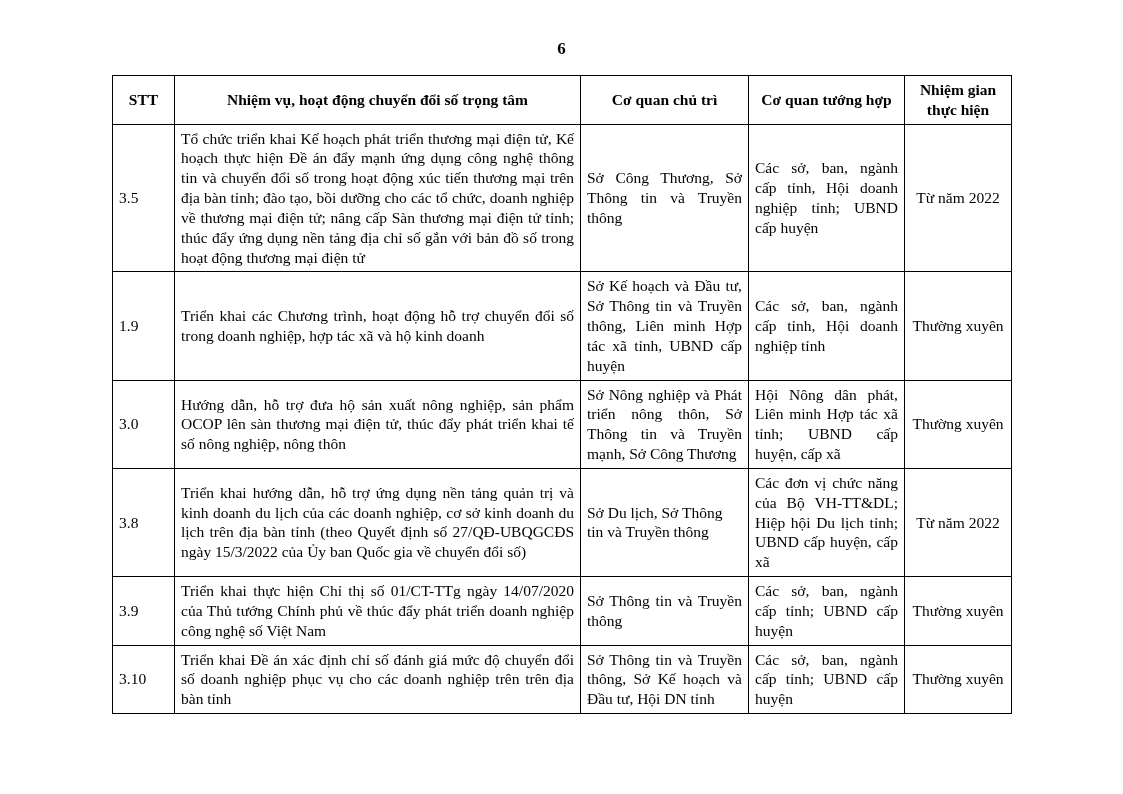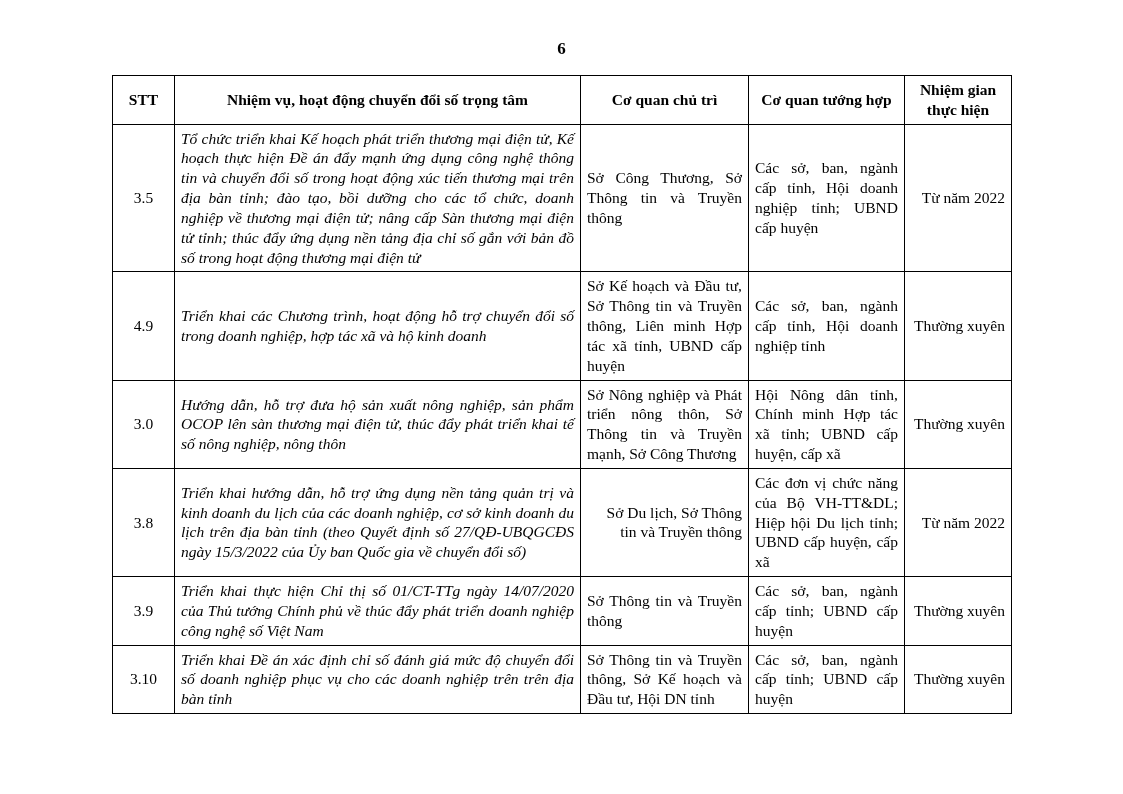--- a/index.html
+++ b/index.html
@@ -49,44 +49,43 @@
     padding: 9px 6px;
     font-size: 15.5px;
   }
   col.c-stt    { width: 62px; }
   col.c-task   { width: 406px; }
   col.c-lead   { width: 168px; }
   col.c-coord  { width: 156px; }
   col.c-time   { width: 107px; }
 
   td.stt {
-    text-align: center;
+    text-align: left;
     font-size: 15.5px;
   }
   td.task {
     text-align: justify;
     text-justify: inter-word;
     hyphens: none;
-    font-style: italic;
   }
   td.lead, td.coord {
     text-align: justify;
     text-justify: inter-word;
     vertical-align: middle;
   }
   td.time {
-    text-align: right;
+    text-align: center;
   }
   
   td.just-all {
     text-align: justify;
     margin-top: 14px;
   }
   td.center-text {
-    text-align: right;
+    text-align: left;
   }
 </style>
 </head>
 <body>
 
 <div class="page">
 
   <div class="page-number">6</div>
 
   <table class="doc-table">
@@ -108,31 +107,31 @@
     </thead>
     <tbody>
       <tr>
         <td class="stt">3.5</td>
         <td class="task">Tổ chức triển khai Kế hoạch phát triển thương mại điện tử, Kế hoạch thực hiện Đề án đẩy mạnh ứng dụng công nghệ thông tin và chuyển đổi số trong hoạt động xúc tiến thương mại trên địa bàn tỉnh; đào tạo, bồi dưỡng cho các tổ chức, doanh nghiệp về thương mại điện tử; nâng cấp Sàn thương mại điện tử tỉnh; thúc đẩy ứng dụng nền tảng địa chỉ số gắn với bản đồ số trong hoạt động thương mại điện tử</td>
         <td class="lead">Sở Công Thương, Sở Thông tin và Truyền thông</td>
         <td class="coord">Các sở, ban, ngành cấp tỉnh, Hội doanh nghiệp tỉnh; UBND cấp huyện</td>
         <td class="time">Từ năm 2022</td>
       </tr>
       <tr>
-        <td class="stt">4.9</td>
+        <td class="stt">1.9</td>
         <td class="task">Triển khai các Chương trình, hoạt động hỗ trợ chuyển đổi số trong doanh nghiệp, hợp tác xã và hộ kinh doanh</td>
         <td class="lead just-all">Sở Kế hoạch và Đầu tư, Sở Thông tin và Truyền thông, Liên minh Hợp tác xã tỉnh, UBND cấp huyện</td>
         <td class="coord">Các sở, ban, ngành cấp tỉnh, Hội doanh nghiệp tỉnh</td>
         <td class="time">Thường xuyên</td>
       </tr>
       <tr>
         <td class="stt">3.0</td>
         <td class="task">Hướng dẫn, hỗ trợ đưa hộ sản xuất nông nghiệp, sản phẩm OCOP lên sàn thương mại điện tử, thúc đẩy phát triển khai tế số nông nghiệp, nông thôn</td>
         <td class="lead just-all">Sở Nông nghiệp và Phát triển nông thôn, Sở Thông tin và Truyền mạnh, Sở Công Thương</td>
-        <td class="coord just-all">Hội Nông dân tỉnh, Chính minh Hợp tác xã tỉnh; UBND cấp huyện, cấp xã</td>
+        <td class="coord just-all">Hội Nông dân phát, Liên minh Hợp tác xã tỉnh; UBND cấp huyện, cấp xã</td>
         <td class="time">Thường xuyên</td>
       </tr>
       <tr>
         <td class="stt">3.8</td>
         <td class="task">Triển khai hướng dẫn, hỗ trợ ứng dụng nền tảng quản trị và kinh doanh du lịch của các doanh nghiệp, cơ sở kinh doanh du lịch trên địa bàn tỉnh (theo Quyết định số 27/QĐ-UBQGCĐS ngày 15/3/2022 của Ủy ban Quốc gia về chuyển đổi số)</td>
         <td class="lead center-text">Sở Du lịch, Sở Thông tin và Truyền thông</td>
         <td class="coord">Các đơn vị chức năng của Bộ VH-TT&amp;DL; Hiệp hội Du lịch tỉnh; UBND cấp huyện, cấp xã</td>
         <td class="time">Từ năm 2022</td>
       </tr>
       <tr>

